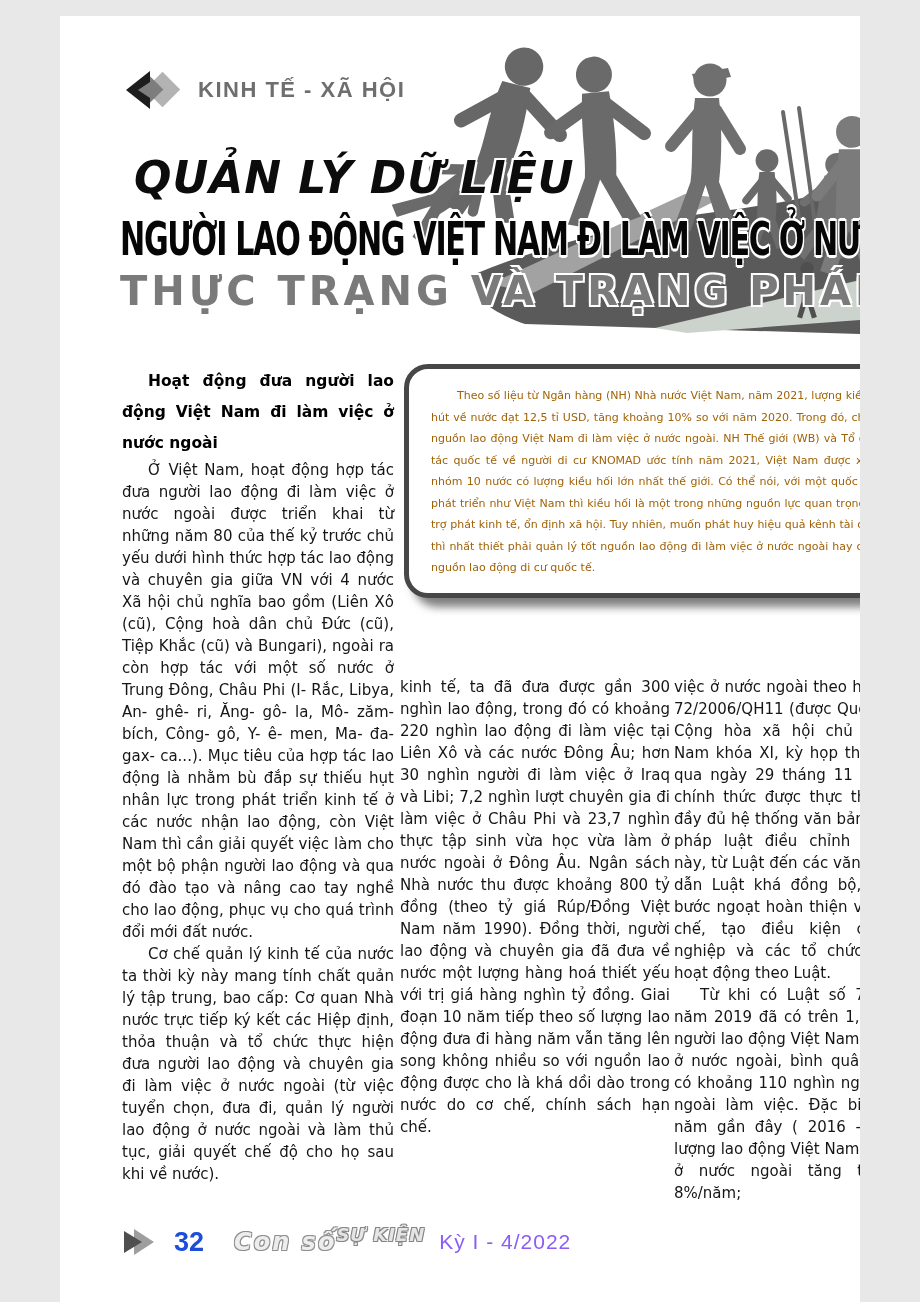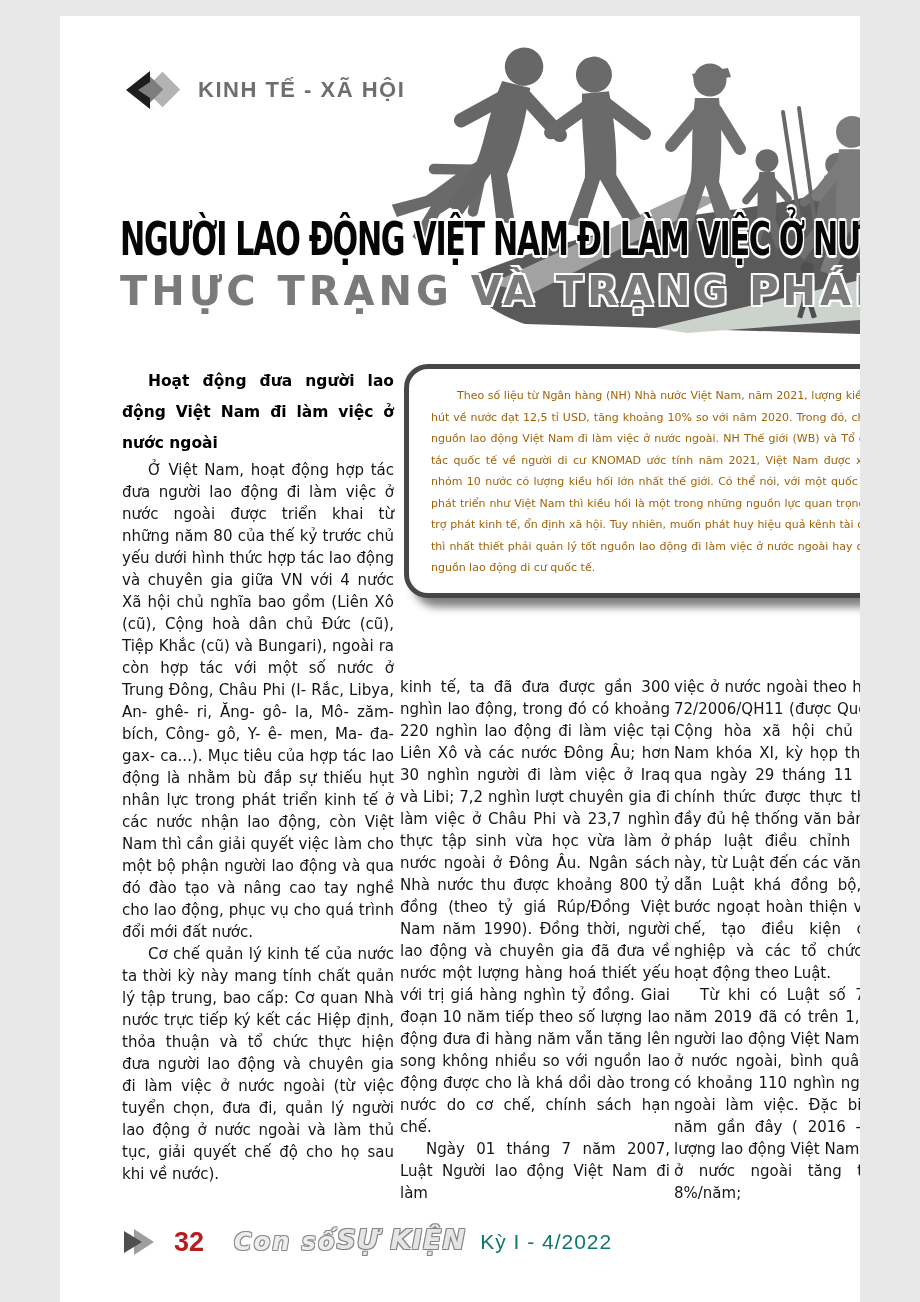--- a/index.html
+++ b/index.html
@@ -73,39 +73,39 @@
     margin:0;font-weight:normal;font-size:11px;line-height:21.5px;
     text-align:justify;text-indent:26px;color:#a16207;
   }
   
   .footer{
     position:absolute;left:60px;top:1200px;z-index:3;
     display:flex;align-items:center;gap:12px;height:52px;
   }
   .page-number{
     font-family:"Liberation Sans", sans-serif;
-    font-size:27px;font-weight:bold;color:#b91c1c;
+    font-size:27px;font-weight:bold;color:#1d4ed8;
   }
   .logo{
     display:flex;flex-direction:row;align-items:flex-start;
     line-height:1;margin-left:4px;
   }
   .logo-line1{
     font-style:italic;font-weight:bold;font-size:24px;letter-spacing:2px;
     color:#ededed;
     text-shadow:1px 1px 0 #8f8f8f,-1px -1px 0 #8f8f8f,1px -1px 0 #8f8f8f,-1px 1px 0 #8f8f8f;
     margin-left:14px;
   }
   .logo-line2{
-    font-style:italic;font-weight:bold;font-size:27px;letter-spacing:1px;
+    font-style:italic;font-weight:bold;font-size:18px;letter-spacing:1px;
     color:#e5e5e5;margin-top:-4px;
     text-shadow:1px 1px 0 #868686,-1px -1px 0 #868686,1px -1px 0 #868686,-1px 1px 0 #868686;
   }
   .issue{
-    font-size:21px;color:#0f766e;letter-spacing:1px;margin-left:2px;
+    font-size:21px;color:#8b5cf6;letter-spacing:1px;margin-left:2px;
     font-family:"Liberation Sans", sans-serif;
   }
 </style>
 </head>
 <body>
 
 <div class="page">
 
   <div class="kicker">
     <svg width="62" height="44" viewBox="0 0 62 44">
@@ -166,36 +166,36 @@
       <path d="M-9,-86 C-12,-62 -10,-46 -12,-32 L-22,-2 L-12,1 L-2,-30 L9,1 L19,-2 L8,-32 C10,-48 10,-66 8,-86 Z"></path>
       <path d="M-5,-78 L-24,-54 M6,-78 L22,-56" stroke="#7b7b7b" stroke-width="8" stroke-linecap="round" fill="none"></path>
     </g>
 
     <g transform="translate(452,302) scale(0.55)" fill="#4f4f4f">
       <circle cx="0" cy="-90" r="12"></circle>
       <path d="M-8,-78 C-10,-58 -9,-44 -10,-30 L-18,-2 L-9,1 L0,-28 L9,1 L18,-2 L9,-30 C10,-46 9,-60 8,-78 Z"></path>
     </g>
   </svg>
 
+  <div class="title1">QUẢN LÝ DỮ LIỆU</div>
   <div class="title2">NGƯỜI LAO ĐỘNG VIỆT NAM ĐI LÀM VIỆC Ở NƯỚC NGOÀI</div>
   <div class="title3">THỰC TRẠNG VÀ TRẠNG PHÁP</div>
 
   <div class="hbox">
     <p>Theo số liệu từ  Ngân hàng (NH) Nhà nước Việt Nam, năm 2021, lượng kiều hối thu hút về nước đạt 12,5 tỉ USD, tăng khoảng 10% so với năm 2020. Trong đó, chủ yếu từ nguồn lao động Việt Nam đi làm việc ở nước ngoài.  NH Thế giới (WB) và Tổ chức Hợp tác quốc tế về người di cư KNOMAD ước tính năm 2021, Việt Nam được xếp trong nhóm 10 nước có lượng kiều hối lớn nhất thế giới.  Có thể nói, với một quốc gia đang phát triển như Việt Nam thì kiều hối là một trong những nguồn lực quan trọng giúp hỗ trợ phát kinh tế, ổn định xã hội. Tuy nhiên, muốn phát huy hiệu quả kênh tài chính này thì nhất thiết phải quản lý  tốt nguồn lao động đi làm việc ở nước ngoài hay còn gọi là nguồn lao động di cư quốc tế.</p>
   </div>
 
   <div class="col col1">
     <p class="col-heading">Hoạt động đưa người lao động Việt Nam đi làm việc ở nước ngoài</p>
     <p class="indent">Ở Việt Nam, hoạt động hợp tác đưa người lao động đi làm việc ở nước ngoài được triển khai từ những năm 80 của thế kỷ trước chủ yếu dưới hình thức hợp tác lao động và chuyên gia giữa VN với 4 nước Xã hội chủ nghĩa bao gồm (Liên Xô (cũ), Cộng hoà dân chủ Đức (cũ), Tiệp Khắc (cũ) và Bungari), ngoài ra còn hợp tác với một số nước ở Trung Đông, Châu Phi (I- Rắc, Libya, An- ghê- ri, Ăng- gô- la, Mô- zăm- bích, Công- gô, Y- ê- men, Ma- đa- gax- ca...). Mục tiêu của hợp tác lao động là nhằm bù đắp sự thiếu hụt nhân lực trong phát triển kinh tế ở các nước nhận lao động, còn Việt Nam thì cần giải quyết việc làm cho một bộ phận người lao động và qua đó đào tạo và nâng cao tay nghề cho lao động, phục vụ cho quá trình đổi mới đất nước.</p>
     <p class="indent">Cơ chế quản lý kinh tế của nước ta thời kỳ này mang tính chất quản lý tập trung, bao cấp: Cơ quan Nhà nước trực tiếp ký kết các Hiệp định, thỏa thuận  và tổ chức thực hiện đưa người lao động và chuyên gia đi làm việc ở nước ngoài (từ việc tuyển chọn, đưa đi, quản lý người lao động ở nước ngoài và làm thủ tục, giải quyết chế độ cho họ sau khi về nước).</p>
   </div>
 
   <div class="col col2">
     <p>kinh tế, ta đã đưa được gần 300 nghìn lao động, trong đó có khoảng 220 nghìn lao động đi làm việc tại Liên Xô và các nước Đông Âu; hơn 30 nghìn người đi làm việc ở Iraq và Libi; 7,2 nghìn lượt chuyên gia đi làm việc ở Châu Phi và 23,7 nghìn thực tập sinh vừa học vừa làm ở nước ngoài ở Đông Âu. Ngân sách Nhà nước thu được khoảng 800 tỷ đồng (theo tỷ giá Rúp/Đồng Việt Nam năm 1990). Đồng thời, người lao động và chuyên gia đã đưa về nước một lượng hàng hoá thiết yếu với trị giá hàng nghìn tỷ đồng. Giai đoạn 10 năm tiếp theo số lượng lao động đưa đi  hàng năm vẫn tăng lên song không nhiều so với nguồn lao động được cho là khá dồi dào trong nước do cơ chế, chính sách hạn chế.</p>
-    <p class="indent">Ngày 01 tháng 7 năm 2007, Luật Người lao động Việt Nam đi làm</p>
   </div>
 
   <div class="col col3">
     <p>việc ở nước ngoài theo hợp đồng số 72/2006/QH11 (được Quốc hội nước Cộng hòa xã hội chủ nghĩa Việt Nam khóa XI, kỳ họp thứ 10 thông qua ngày 29 tháng 11 năm 2006) chính thức được thực thi cùng với đầy đủ hệ thống văn bản quy phạm pháp luật điều chỉnh hoạt động này, từ Luật đến các văn bản hướng dẫn Luật khá đồng bộ, đánh dấu bước ngoạt hoàn thiện văn bản thể chế, tạo điều kiện cho doanh nghiệp và các tổ chức tham gia hoạt động theo Luật.</p>
     <p class="indent">Từ khi có Luật số 72 đến hết năm 2019 đã có trên 1,3 triệu lượt người lao động Việt Nam đi làm việc ở nước ngoài, bình quân mỗi năm có khoảng 110 nghìn người ra nước ngoài làm việc. Đặc biệt trong 5 năm gần đây ( 2016 - 2020), số lượng lao động Việt Nam đi làm việc ở nước ngoài tăng trung bình 8%/năm;</p>
   </div>
 
   <div class="footer">
     <svg width="42" height="30" viewBox="0 0 42 30">
       <polygon points="14,2 34,15 14,28" fill="#9e9e9e"></polygon>

